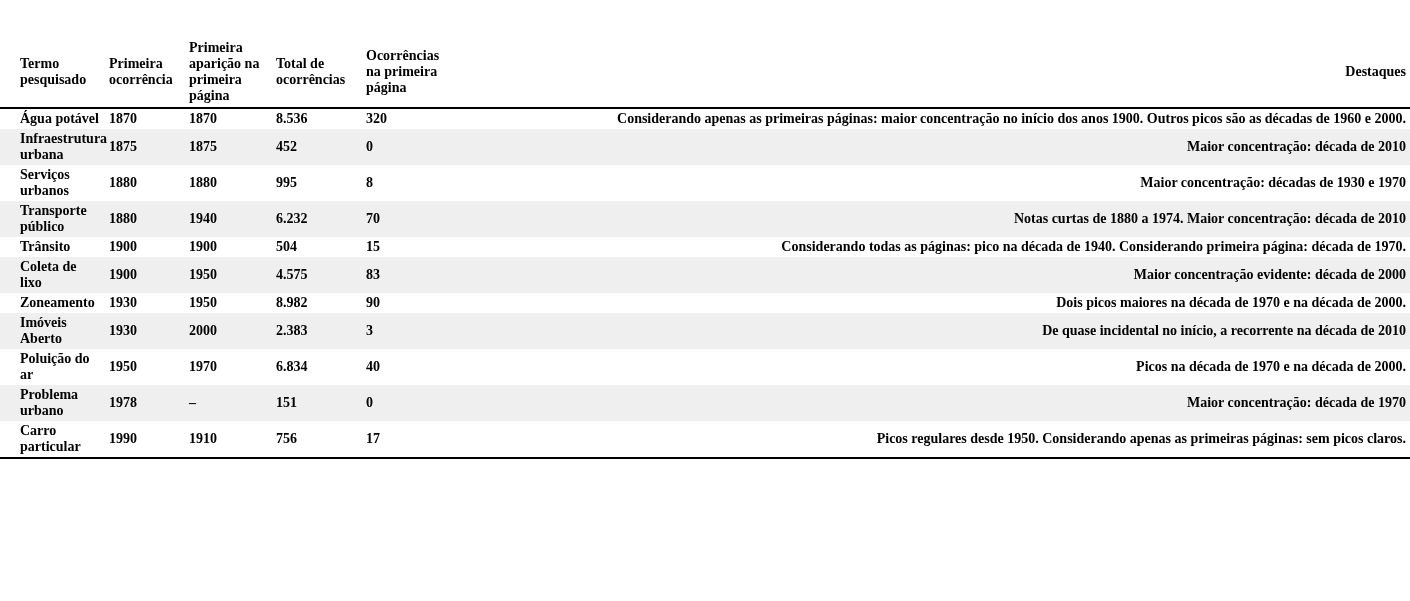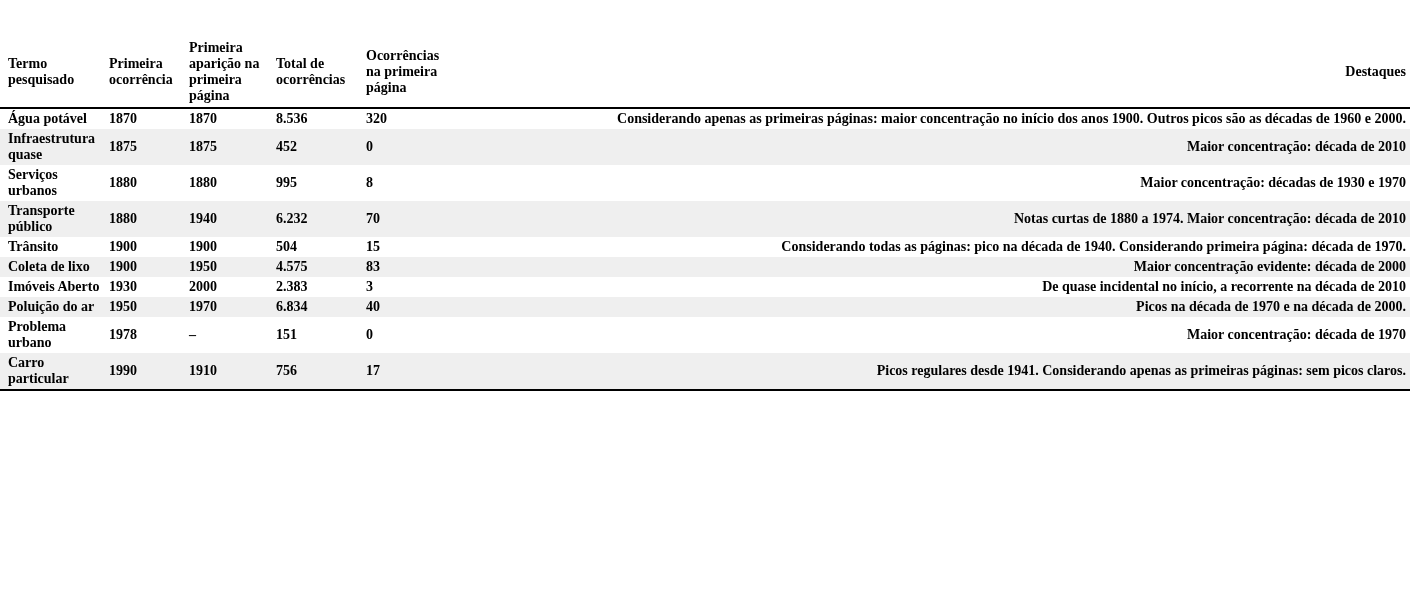--- a/index.html
+++ b/index.html
@@ -45,21 +45,21 @@
     padding-top: 3px;
     padding-bottom: 3px;
     border-bottom: 2px solid var(--rule);
   }
   tbody td {
     text-align: left;
     vertical-align: middle;
     padding-top: 2px;
     padding-bottom: 2px;
   }
-  th:nth-child(1), td:nth-child(1) { padding-left: 8px; padding-right: 8px; }
+  th:nth-child(1), td:nth-child(1) { padding-left: 20px; padding-right: 8px; }
   th:nth-child(2), td:nth-child(2) { padding-right: 4px; }
   th:nth-child(3), td:nth-child(3) { padding-right: 11px; margin-left: 48px; }
   th:nth-child(4), td:nth-child(4) { padding-right: 6px; }
   th:nth-child(5), td:nth-child(5) { padding-right: 6px; }
   th:nth-child(6), td:nth-child(6) { padding-right: 4px; text-align: right; }
   tbody tr:nth-child(even) { background: var(--stripe); }
 </style>
 </head>
 <body>
 
@@ -86,21 +86,21 @@
     <tbody>
         <tr>
           <td>Água potável</td>
           <td>1870</td>
           <td>1870</td>
           <td>8.536</td>
           <td>320</td>
           <td>Considerando apenas as primeiras páginas: maior concentração no início dos anos 1900. Outros picos são as décadas de 1960 e 2000.</td>
         </tr>
         <tr>
-          <td>Infraestrutura quase</td>
+          <td>Infraestrutura urbana</td>
           <td>1875</td>
           <td>1875</td>
           <td>452</td>
           <td>0</td>
           <td>Maior concentração: década de 2010</td>
         </tr>
         <tr>
           <td>Serviços urbanos</td>
           <td>1880</td>
           <td>1880</td>
@@ -126,20 +126,28 @@
         </tr>
         <tr>
           <td>Coleta de lixo</td>
           <td>1900</td>
           <td>1950</td>
           <td>4.575</td>
           <td>83</td>
           <td>Maior concentração evidente: década de 2000</td>
         </tr>
         <tr>
+          <td>Zoneamento</td>
+          <td>1930</td>
+          <td>1950</td>
+          <td>8.982</td>
+          <td>90</td>
+          <td>Dois picos maiores na década de 1970 e na década de 2000.</td>
+        </tr>
+        <tr>
           <td>Imóveis Aberto</td>
           <td>1930</td>
           <td>2000</td>
           <td>2.383</td>
           <td>3</td>
           <td>De quase incidental no início, a recorrente na década de 2010</td>
         </tr>
         <tr>
           <td>Poluição do ar</td>
           <td>1950</td>
@@ -155,17 +163,17 @@
           <td>151</td>
           <td>0</td>
           <td>Maior concentração: década de 1970</td>
         </tr>
         <tr>
           <td>Carro particular</td>
           <td>1990</td>
           <td>1910</td>
           <td>756</td>
           <td>17</td>
-          <td>Picos regulares desde 1941. Considerando apenas as primeiras páginas: sem picos claros.</td>
+          <td>Picos regulares desde 1950. Considerando apenas as primeiras páginas: sem picos claros.</td>
         </tr>
       </tbody>
   </table>
 </div>
 
 </body></html>

